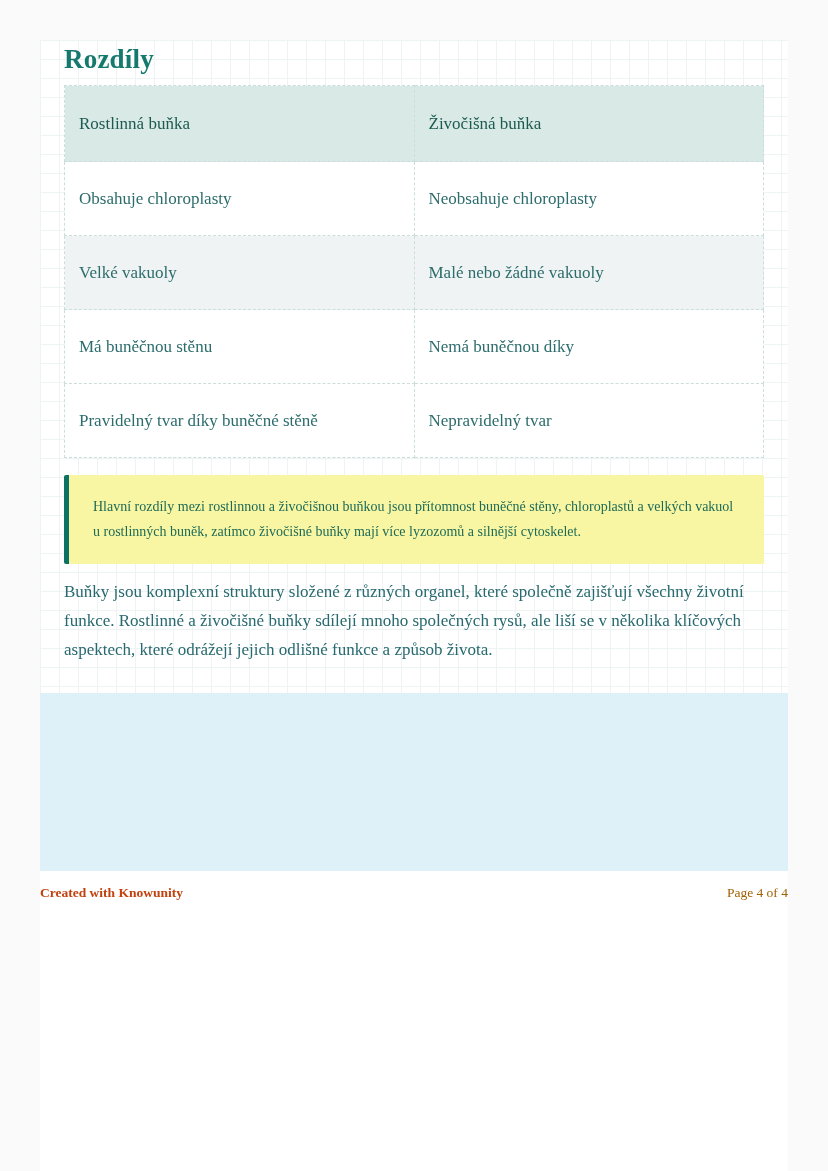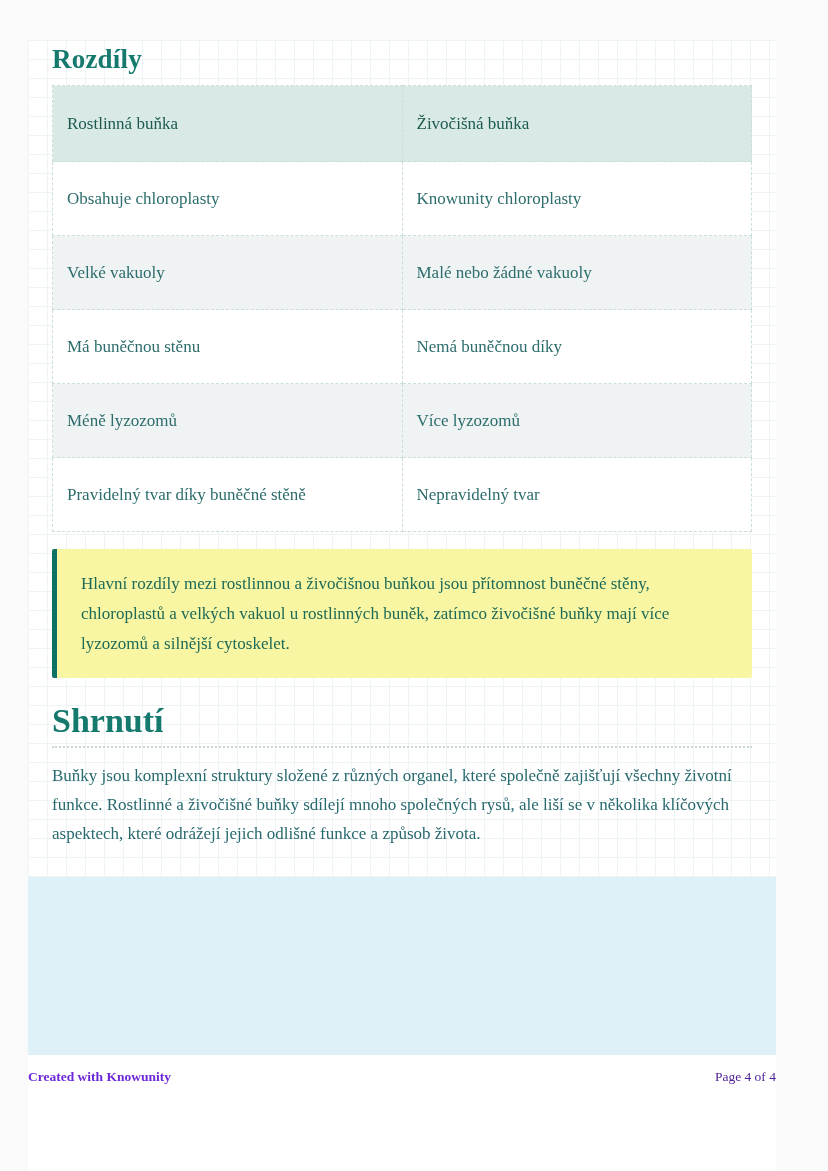--- a/index.html
+++ b/index.html
@@ -4,21 +4,21 @@
 <style>
   * { margin: 0; padding: 0; box-sizing: border-box; }
   html, body {
     width: 828px; height: 1171px;
     background: #fafafa;
     font-family: "Liberation Serif", "DejaVu Serif", serif;
     overflow: hidden;
   }
   .page {
     position: absolute;
-    left: 28px; top: 40px;
+    left: 40px; top: 40px;
     width: 748px; height: 1131px;
     background: #ffffff;
   }
   .grid-zone {
     background-color: #ffffff;
     background-image:
       linear-gradient(to right, #eef4f4 1px, transparent 1px),
       linear-gradient(to bottom, #eef4f4 1px, transparent 1px);
     background-size: 19px 19px;
     padding-bottom: 0;
@@ -58,21 +58,21 @@
     background: #ffffff;
   }
   .compare-table tr.alt td { background: #eff3f3; font-family: Liberation Serif, serif; }
 
   .callout {
     margin-top: 17px;
     background: #f8f6a2;
     border-left: 5px solid #0e7165;
     border-radius: 2px;
     padding: 20px 24px;
-    font-size: 17px;
+    font-size: 14px;
     line-height: 1.75;
     color: #1e6a58;
   }
 
   h1.summary-title {
     margin-top: 26px;
     font-size: 34px;
     line-height: 1;
     font-weight: 700;
     color: #15796e;
@@ -93,68 +93,63 @@
     background: #def1f8;
   }
 
   .page-footer {
     display: flex;
     justify-content: space-between;
     align-items: center;
     padding: 14px 0 0 0;
     font-size: 13.5px;
   }
-  .footer-left  { font-weight: 700; color: #6d28d9; }
-  .footer-right { color: #4c1d95; }
+  .footer-left  { font-weight: 700; color: #c2410c; }
+  .footer-right { color: #a16207; }
 </style>
 </head>
 <body>
 
 <div class="page">
   <div class="grid-zone">
     <div class="content">
 
       <h2 class="section-title">Rozdíly</h2>
 
       <table class="compare-table">
         <thead>
           <tr>
             <th>Rostlinná buňka</th>
             <th>Živočišná buňka</th>
           </tr>
         </thead>
         <tbody>
           <tr>
             <td>Obsahuje chloroplasty</td>
-            <td>Knowunity chloroplasty</td>
+            <td>Neobsahuje chloroplasty</td>
           </tr>
           <tr class="alt">
             <td>Velké vakuoly</td>
             <td>Malé nebo žádné vakuoly</td>
           </tr>
           <tr>
             <td>Má buněčnou stěnu</td>
             <td>Nemá buněčnou díky</td>
-          </tr>
-          <tr class="alt">
-            <td>Méně lyzozomů</td>
-            <td>Více lyzozomů</td>
           </tr>
           <tr>
             <td>Pravidelný tvar díky buněčné stěně</td>
             <td>Nepravidelný tvar</td>
           </tr>
         </tbody>
       </table>
 
       <div class="callout">
         <span>Hlavní rozdíly mezi rostlinnou a živočišnou buňkou jsou přítomnost buněčné stěny, chloroplastů a velkých vakuol u rostlinných buněk, zatímco živočišné buňky mají více lyzozomů a silnější cytoskelet.</span>
       </div>
 
-      <h1 class="summary-title">Shrnutí</h1>
 
       <p class="summary-paragraph">Buňky jsou komplexní struktury složené z různých organel, které společně zajišťují všechny životní funkce. Rostlinné a živočišné buňky sdílejí mnoho společných rysů, ale liší se v několika klíčových aspektech, které odrážejí jejich odlišné funkce a způsob života.</p>
 
     </div>
 
     <div class="bottom-box"></div>
   </div>
 
   <div class="page-footer">
     <span class="footer-left">Created with Knowunity</span>

